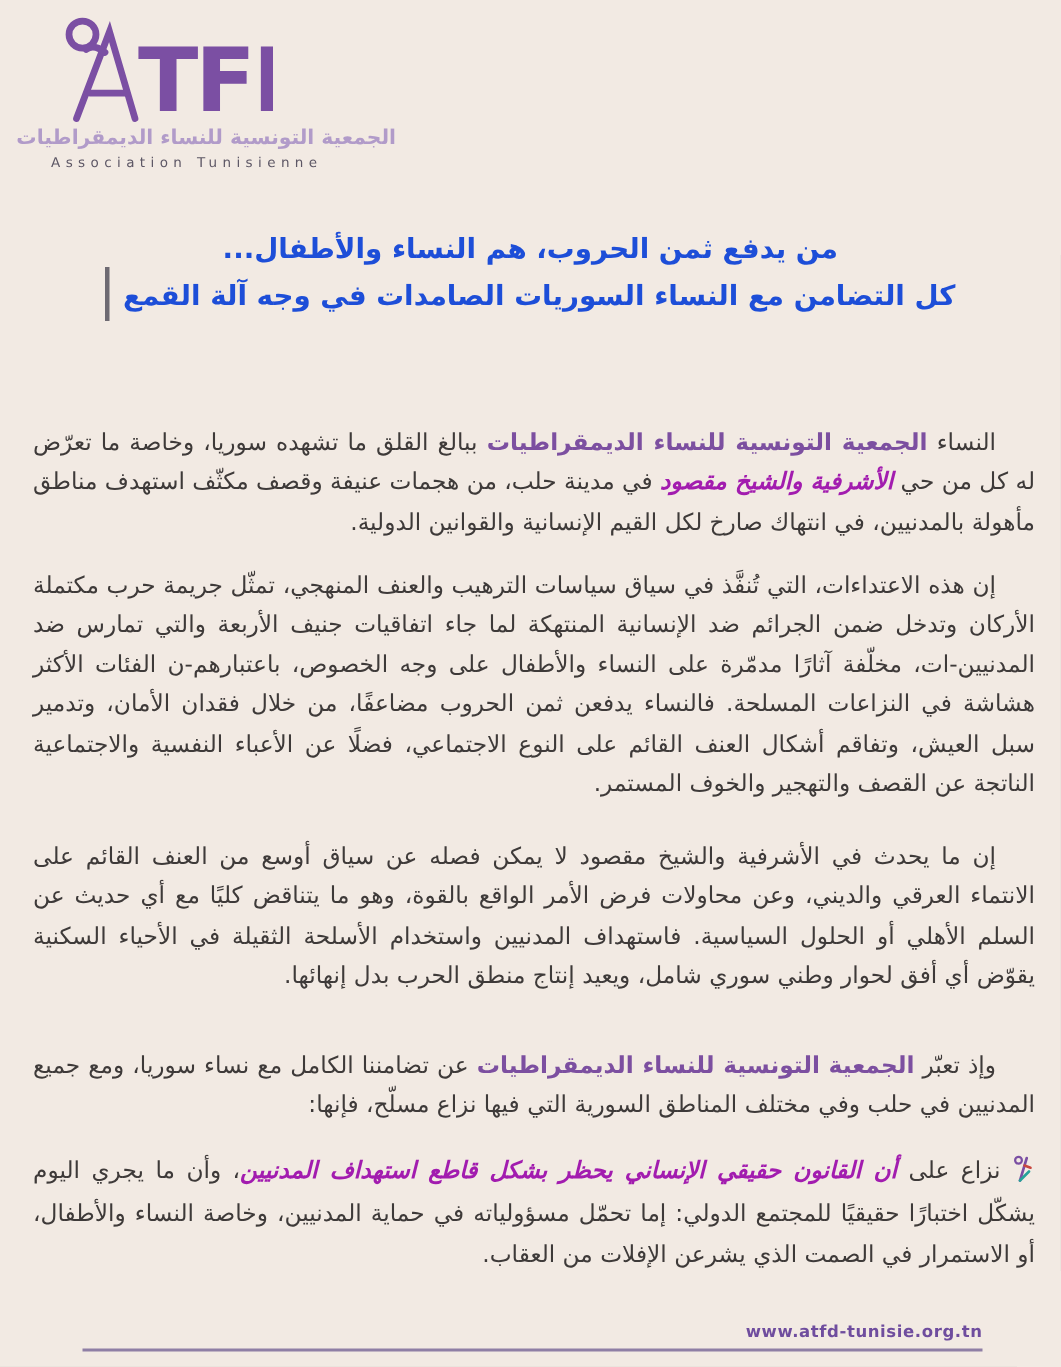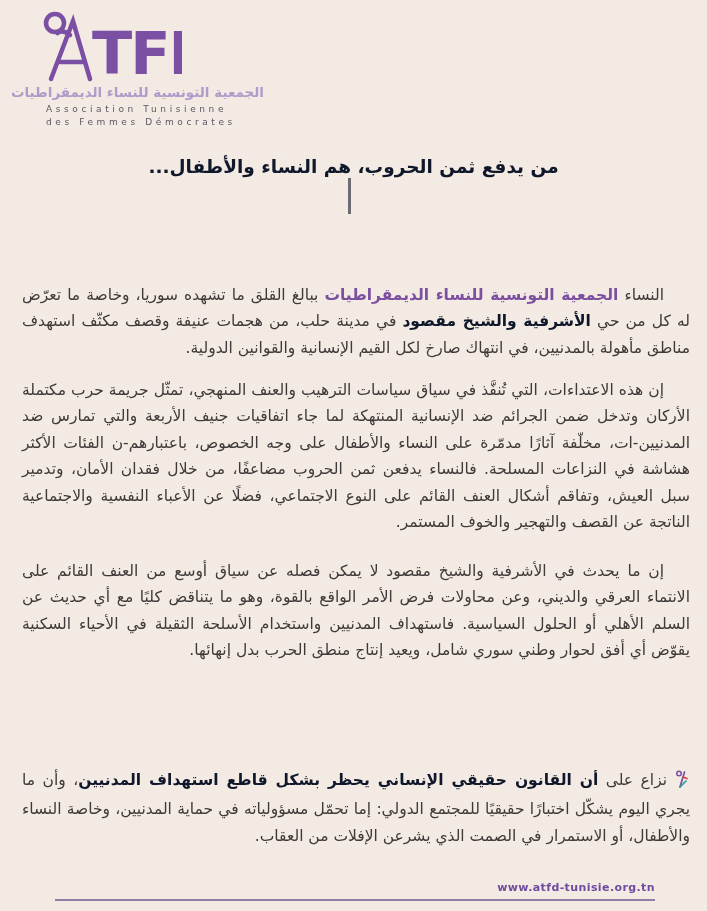--- a/index.html
+++ b/index.html
@@ -29,29 +29,28 @@
     text-align:left;
     letter-spacing:0;
     white-space:nowrap;
   }
   .logo-fr{
     color:#5d5765;
     font-size:9px;
     letter-spacing:3.6px;
     line-height:13px;
     white-space:nowrap;
-    margin-left:12px;
   }
 
   
   .title{
     position:absolute;top:152px;left:0;right:0;
     direction:rtl;
     text-align:center;
-    color:#0f172a;
+    color:#1d4ed8;
     font-weight:bold;
     font-size:18.5px;
     line-height:30px;
   }
   .title-bar{
     display:inline-block;
     width:3px;height:36px;
     background:#6e6a72;
     vertical-align:middle;
     margin-inline-start:9px;
@@ -63,21 +62,21 @@
     position:absolute;
     left:22px;right:17px;
     direction:rtl;
     text-align:justify;
     color:#3e3a39;
     font-size:15.5px;
     line-height:26.5px;
   }
   .indent{text-indent:26px;}
   .hl-purple{color:#7c4fa0;font-weight:bold;}
-  .hl-teal{color:#0f172a;font-weight:bold;}
+  .hl-teal{color:#a21caf;font-weight:bold;font-style:italic;}
 
   .bullet-icon{
     display:inline-block;
     vertical-align:-3px;
     margin-inline-end:7px;
   }
 
   
   .footer-url{
     position:absolute;
@@ -108,34 +107,34 @@
 
         <path d="M34 138 L78 22 L112 138"></path>
         <path d="M52 104 L101 104"></path>
 
         <path d="M72 50 C 62 42, 54 40, 47 46"></path>
       </g>
       <text x="116" y="128" font-family="DejaVu Sans, sans-serif" font-size="118" font-weight="bold" fill="#7b4fa3" letter-spacing="-4">TFD</text>
     </svg>
     <div class="logo-ar">الجمعية التونسية للنساء الديمقراطيات</div>
     <div class="logo-fr">Association Tunisienne</div>
-    <div class="logo-fr">des Femmes Démocrates</div>
   </div>
 
   <div class="title">
     <div>من يدفع ثمن الحروب، هم النساء والأطفال...</div>
-    <div><span class="title-bar"></span></div>
+    <div><span>كل التضامن مع النساء السوريات الصامدات في وجه آلة القمع</span><span class="title-bar"></span></div>
   </div>
 
   <p class="para indent" style="top:266px;"><span>النساء </span><span class="hl-purple">الجمعية التونسية للنساء الديمقراطيات</span><span> ببالغ القلق ما تشهده سوريا، وخاصة ما تعرّض له كل من حي </span><span class="hl-teal">الأشرفية والشيخ مقصود</span><span> في مدينة حلب، من هجمات عنيفة وقصف مكثّف استهدف مناطق مأهولة بالمدنيين، في انتهاك صارخ لكل القيم الإنسانية والقوانين الدولية.</span></p>
 
   <p class="para indent" style="top:361px;"><span>إن هذه الاعتداءات، التي تُنفَّذ في سياق سياسات الترهيب والعنف المنهجي، تمثّل جريمة حرب مكتملة الأركان وتدخل ضمن الجرائم ضد الإنسانية المنتهكة لما جاء اتفاقيات جنيف الأربعة والتي تمارس ضد المدنيين-ات، مخلّفة آثارًا مدمّرة على النساء والأطفال على وجه الخصوص، باعتبارهم-ن الفئات الأكثر هشاشة في النزاعات المسلحة. فالنساء يدفعن ثمن الحروب مضاعفًا، من خلال فقدان الأمان، وتدمير سبل العيش، وتفاقم أشكال العنف القائم على النوع الاجتماعي، فضلًا عن الأعباء النفسية والاجتماعية الناتجة عن القصف والتهجير والخوف المستمر.</span></p>
 
   <p class="para indent" style="top:542px;"><span>إن ما يحدث في الأشرفية والشيخ مقصود لا يمكن فصله عن سياق أوسع من العنف القائم على الانتماء العرقي والديني، وعن محاولات فرض الأمر الواقع بالقوة، وهو ما يتناقض كليًا مع أي حديث عن السلم الأهلي أو الحلول السياسية. فاستهداف المدنيين واستخدام الأسلحة الثقيلة في الأحياء السكنية يقوّض أي أفق لحوار وطني سوري شامل، ويعيد إنتاج منطق الحرب بدل إنهائها.</span></p>
 
+  <p class="para indent" style="top:681px;"><span>وإذ تعبّر </span><span class="hl-purple">الجمعية التونسية للنساء الديمقراطيات</span><span> عن تضامننا الكامل مع نساء سوريا، ومع جميع المدنيين في حلب وفي مختلف المناطق السورية التي فيها نزاع مسلّح، فإنها:</span></p>
 
   <p class="para" style="top:751px;"><span class="bullet-icon"><svg width="16" height="18" viewBox="0 0 32 36">
         <g fill="none" stroke-linecap="round">
           <circle cx="10" cy="7" r="4.5" stroke="#7b4fa3" stroke-width="3"></circle>
           <path d="M21 4 L12 34" stroke="#7b4fa3" stroke-width="3.5"></path>
           <path d="M12 34 L24 22" stroke="#25a29a" stroke-width="3.5"></path>
           <path d="M18 14 L26 17" stroke="#c9473f" stroke-width="3.5"></path>
         </g>
       </svg></span><span>نزاع على </span><span class="hl-teal">أن القانون حقيقي الإنساني يحظر بشكل قاطع استهداف المدنيين</span><span>، وأن ما يجري اليوم يشكّل اختبارًا حقيقيًا للمجتمع الدولي: إما تحمّل مسؤولياته في حماية المدنيين، وخاصة النساء والأطفال، أو الاستمرار في الصمت الذي يشرعن الإفلات من العقاب.</span></p>
 

